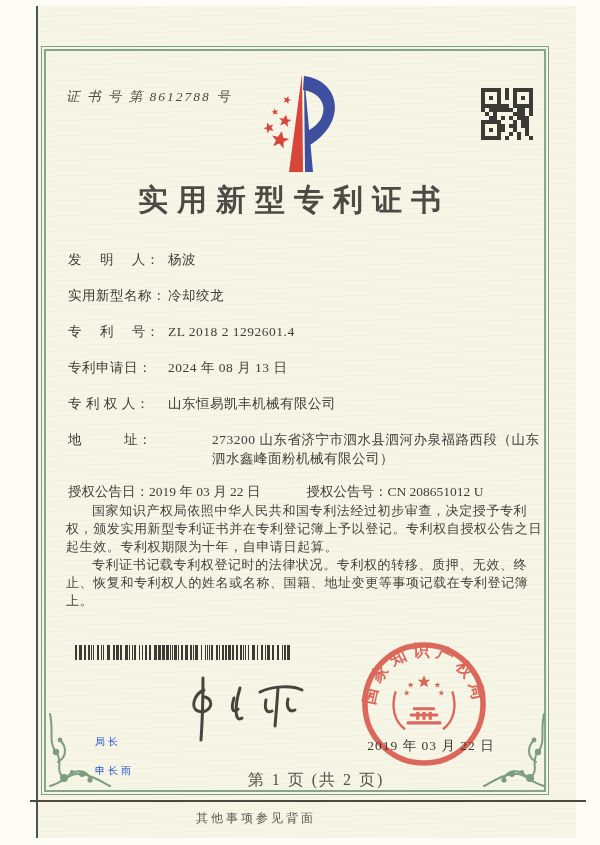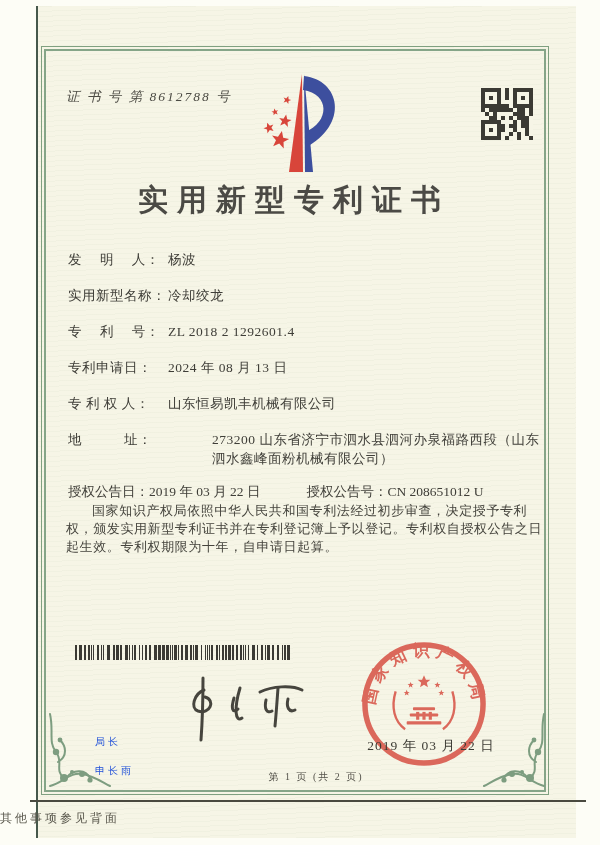--- a/index.html
+++ b/index.html
@@ -56,27 +56,27 @@
     letter-spacing:3px;color:#1d4ed8;line-height:29px;
   }
   .signature{position:absolute;left:170px;top:668px;width:140px;height:84px;}
   .seal{position:absolute;left:361px;top:641px;width:126px;height:126px;opacity:.92;}
   .seal-date{
     position:absolute;left:356px;top:737px;width:150px;text-align:center;
     font-size:13.5px;letter-spacing:1px;color:#3c3b34;white-space:pre;
   }
   .page-num{
     position:absolute;left:41px;top:770px;width:550px;text-align:center;
-    font-size:10px;color:#54524a;letter-spacing:2px;white-space:pre;
+    font-size:16px;color:#54524a;letter-spacing:2px;white-space:pre;
   }
   .edge-line{
     position:absolute;left:30px;top:800px;width:556px;height:2px;background:#4a4a40;
   }
   .footer-note{
-    position:absolute;left:0;top:810px;width:512px;text-align:left;
+    position:absolute;left:0;top:810px;width:512px;text-align:center;
     font-size:12px;color:#5a584d;letter-spacing:3px;
   }
   .corner-orn{position:absolute;width:70px;height:78px;}
   .corner-orn.left{left:44px;top:712px;}
   .corner-orn.right{right:50px;top:712px;transform:scaleX(-1);}
 </style>
 </head>
 <body>
 
 <div class="paper"></div>
@@ -221,20 +221,21 @@
     <span class="val">273200 山东省济宁市泗水县泗河办泉福路西段（山东泗水鑫峰面粉机械有限公司）</span>
   </div>
   <div class="frow grant-row">
     <span class="grant-left"><span>授权公告日：</span><span>2019 年 03 月 22 日</span></span>
     <span class="grant-right"><span>授权公告号：</span><span>CN 208651012 U</span></span>
   </div>
 </div>
 
 <div class="body-text">
   <p>国家知识产权局依照中华人民共和国专利法经过初步审查，决定授予专利权，颁发实用新型专利证书并在专利登记簿上予以登记。专利权自授权公告之日起生效。专利权期限为十年，自申请日起算。</p>
+  <p>专利证书记载专利权登记时的法律状况。专利权的转移、质押、无效、终止、恢复和专利权人的姓名或名称、国籍、地址变更等事项记载在专利登记簿上。</p>
 </div>
 
 <svg class="barcode" viewBox="0 0 216 15" preserveAspectRatio="none" id="barcodeSvg">
     <rect x="0" y="0" width="2" height="15" fill="#3b3a34"></rect>
     <rect x="4" y="0" width="3" height="15" fill="#3b3a34"></rect>
     <rect x="9" y="0" width="2" height="15" fill="#3b3a34"></rect>
     <rect x="13" y="0" width="2" height="15" fill="#3b3a34"></rect>
     <rect x="16" y="0" width="1" height="15" fill="#3b3a34"></rect>
     <rect x="18" y="0" width="1" height="15" fill="#3b3a34"></rect>
     <rect x="22" y="0" width="2" height="15" fill="#3b3a34"></rect>

